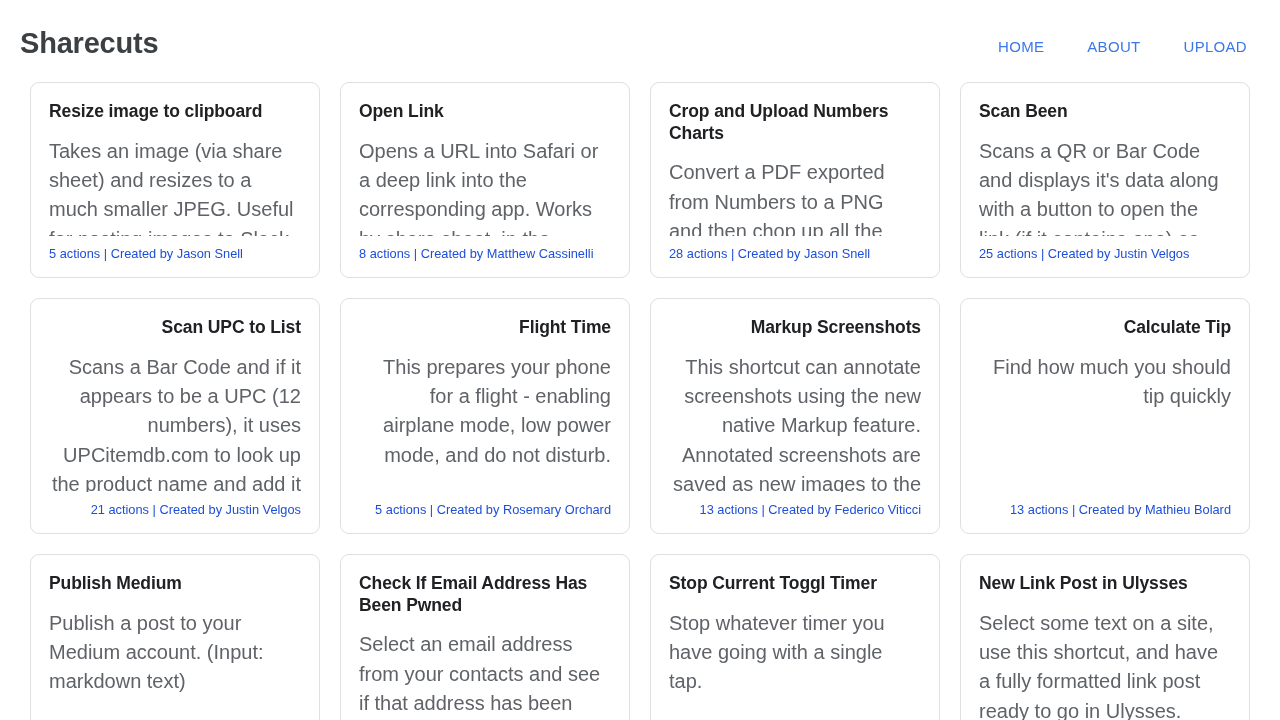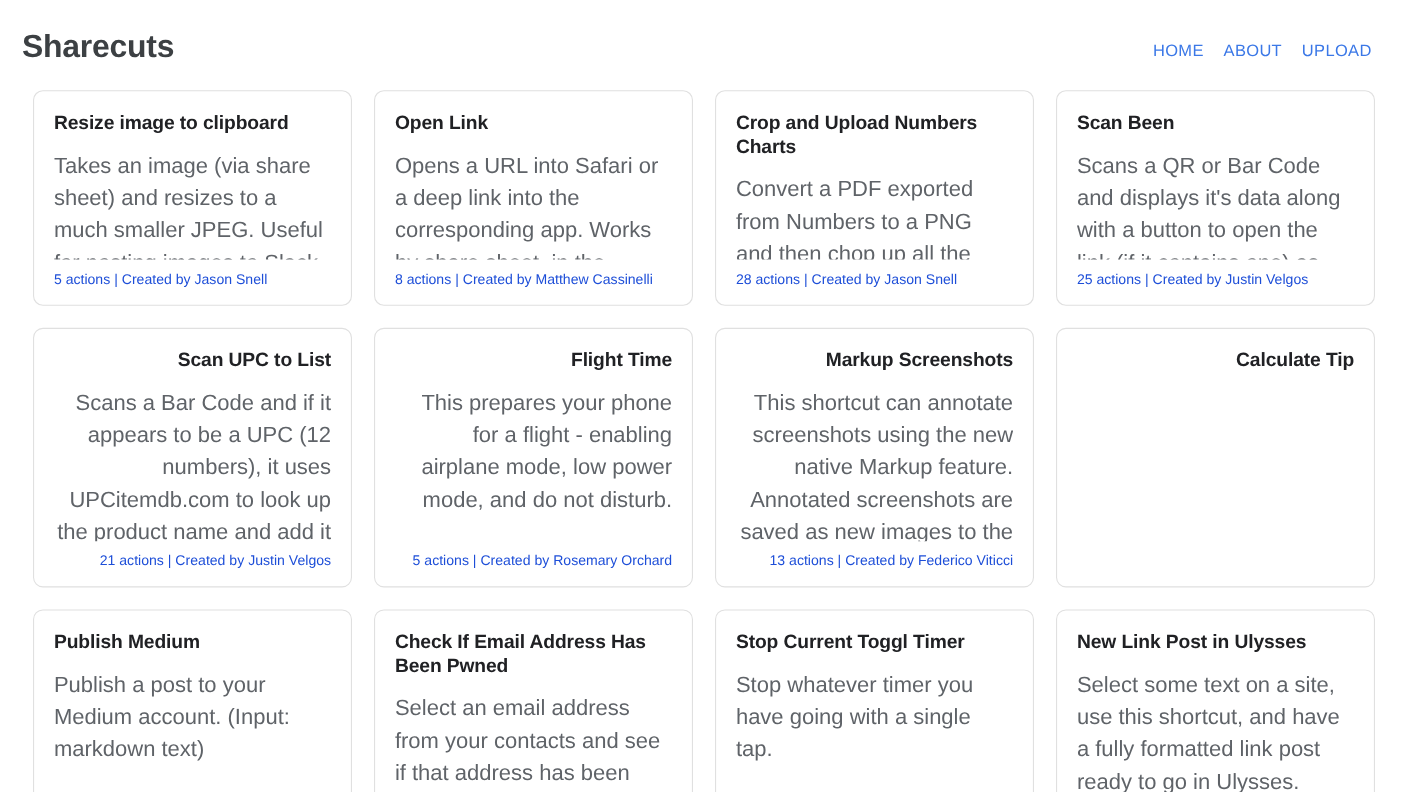--- a/index.html
+++ b/index.html
@@ -30,21 +30,21 @@
     font-weight: bold;
     color: #3c4043;
     letter-spacing: -0.2px;
     line-height: 1.2;
     padding-top: 4px;
   }
 
   .main-nav {
     display: flex;
     align-items: flex-end;
-    gap: 18px;
+    gap: 43px;
     padding-top: 16px;
     padding-right: 1px;
   }
 
   .nav-link {
     font-size: 15px;
     font-weight: normal;
     color: #3b78e7;
     text-transform: uppercase;
     letter-spacing: 0.3px;
@@ -156,20 +156,22 @@
   </article>
 
   <article class="shortcut-card row-2">
     <h2 class="card-title">Markup Screenshots</h2>
     <p class="card-desc">This shortcut can annotate screenshots using the new native Markup feature. Annotated screenshots are saved as new images to the library; the original image can optionally be deleted at the end of the shortcut.</p>
     <div class="card-footer">13 actions | Created by Federico Viticci</div>
   </article>
 
   <article class="shortcut-card row-2">
     <h2 class="card-title">Calculate Tip</h2>
+    <p class="card-desc">Find how much you should tip quickly</p>
+    <div class="card-footer">13 actions | Created by Mathieu Bolard</div>
   </article>
 
   <article class="shortcut-card row-3">
     <h2 class="card-title">Publish Medium</h2>
     <p class="card-desc">Publish a post to your Medium account. (Input: markdown text)</p>
     <div class="card-footer"></div>
   </article>
 
   <article class="shortcut-card row-3">
     <h2 class="card-title">Check If Email Address Has Been Pwned</h2>

